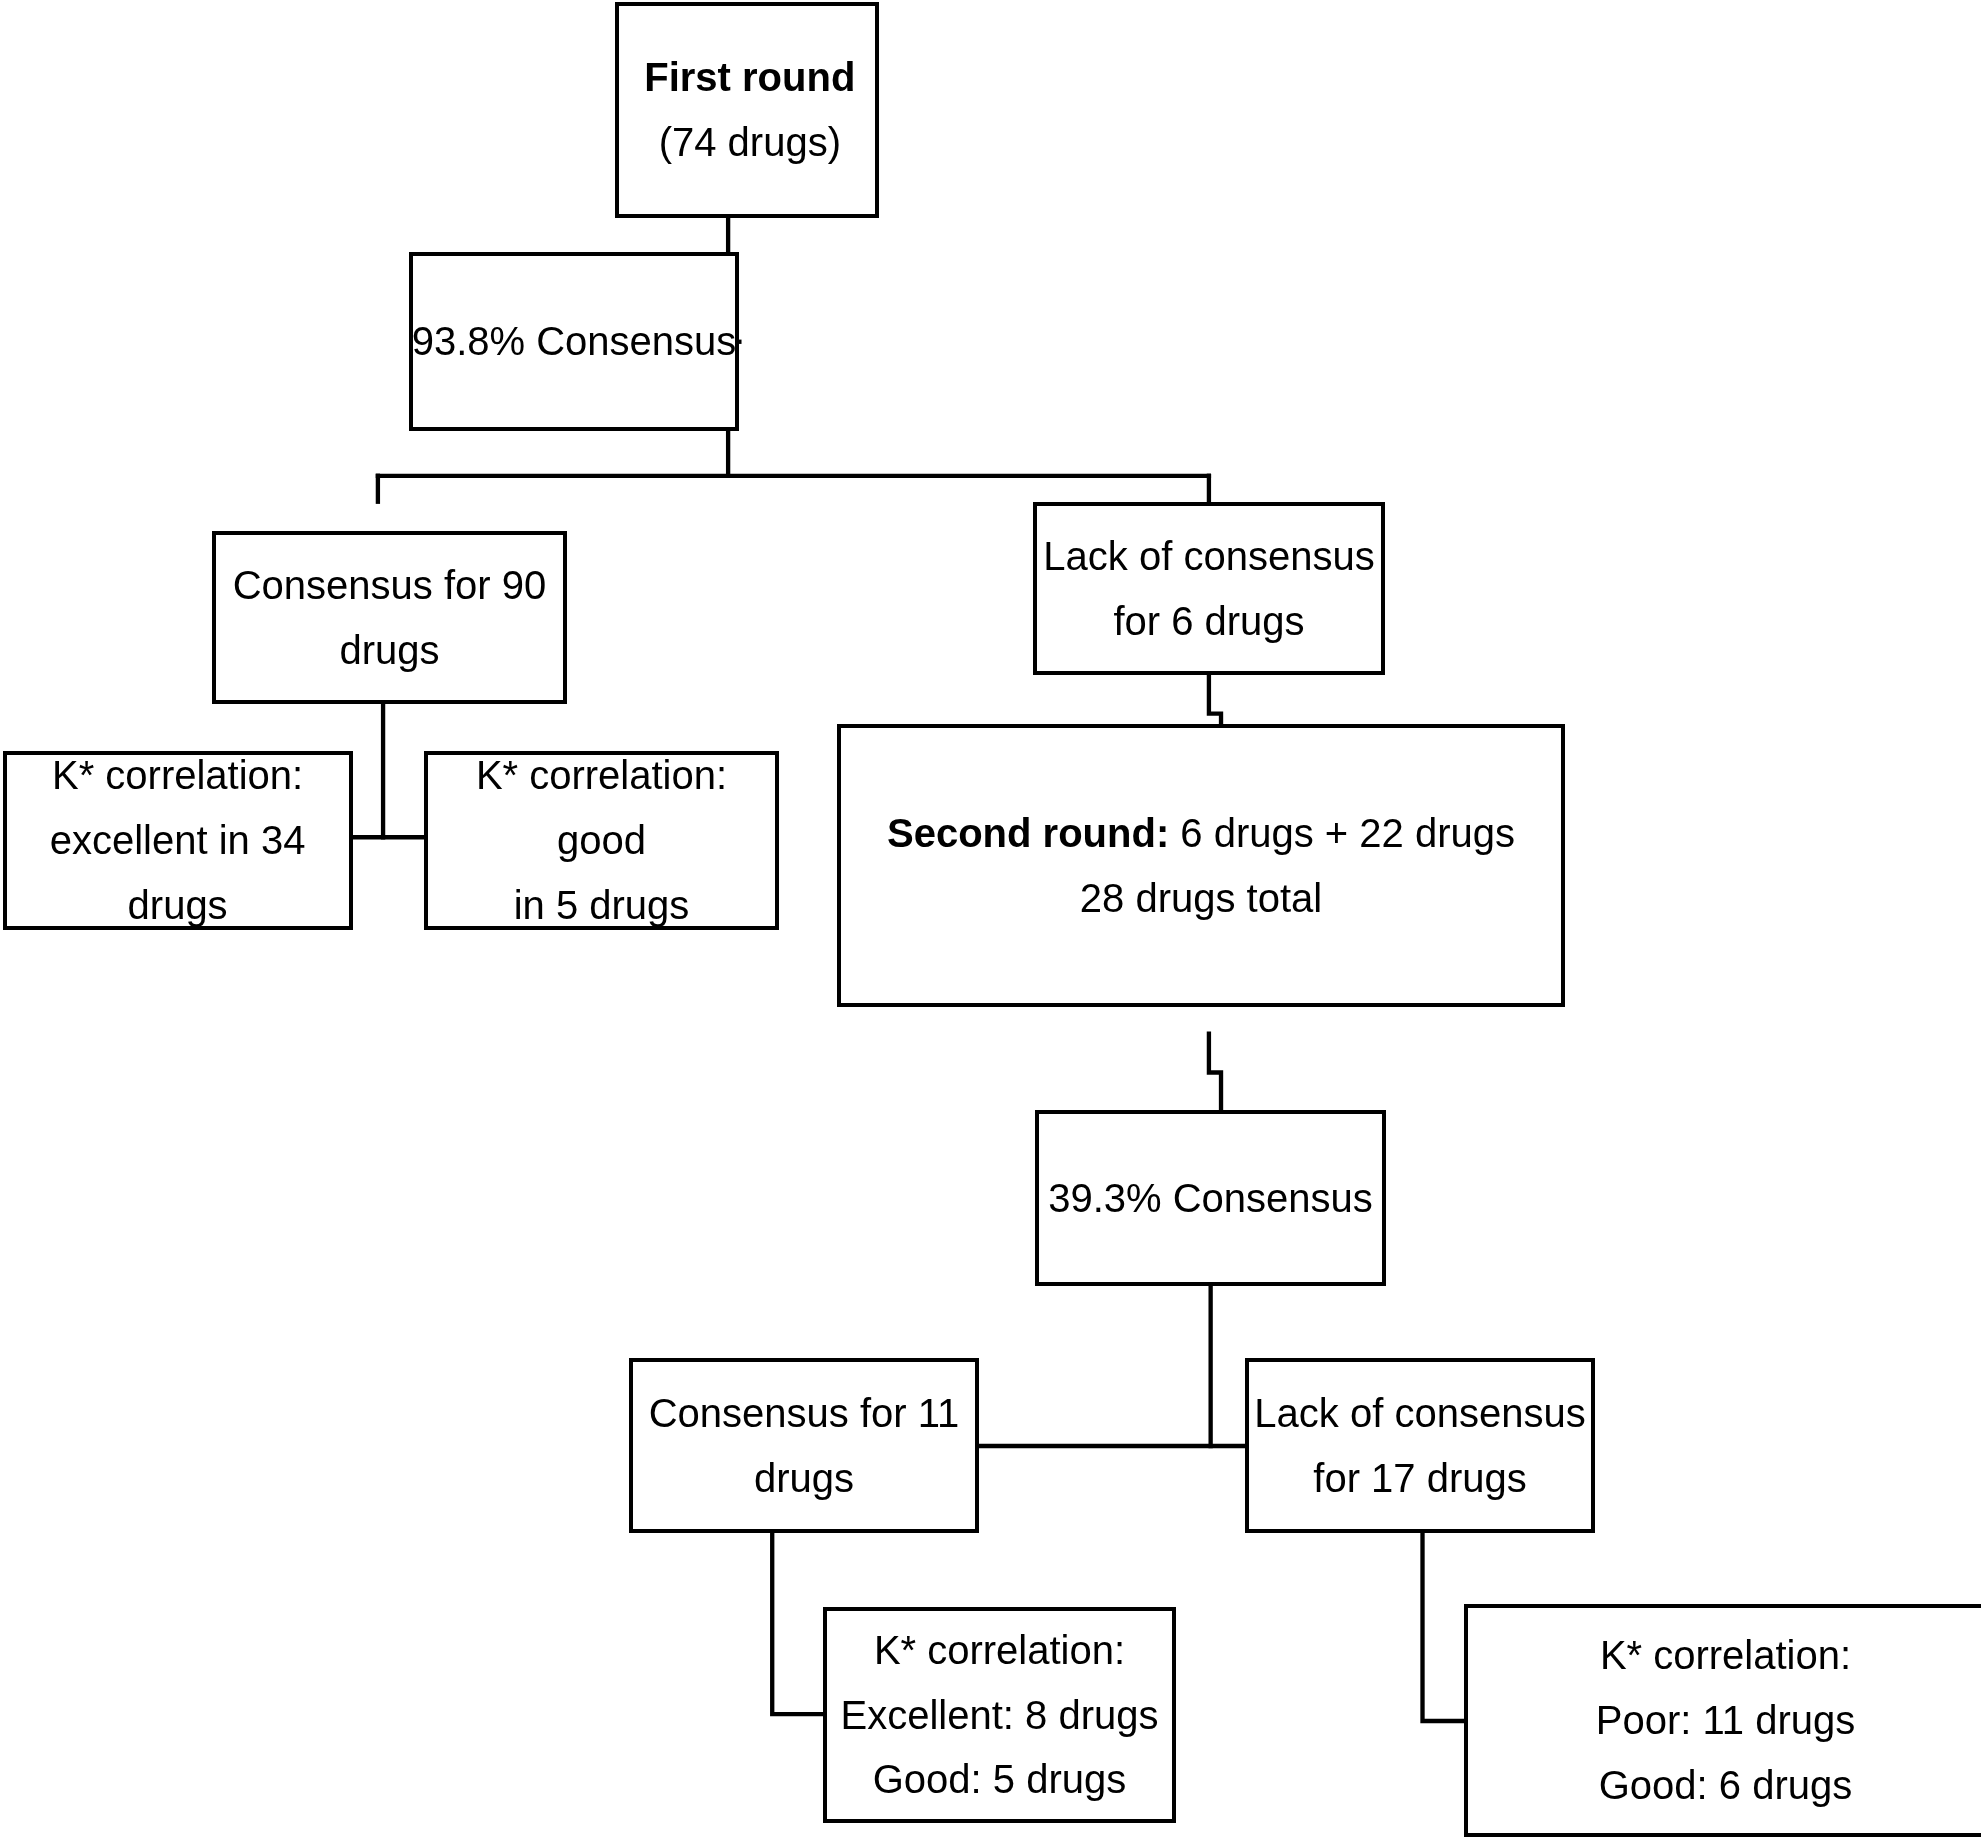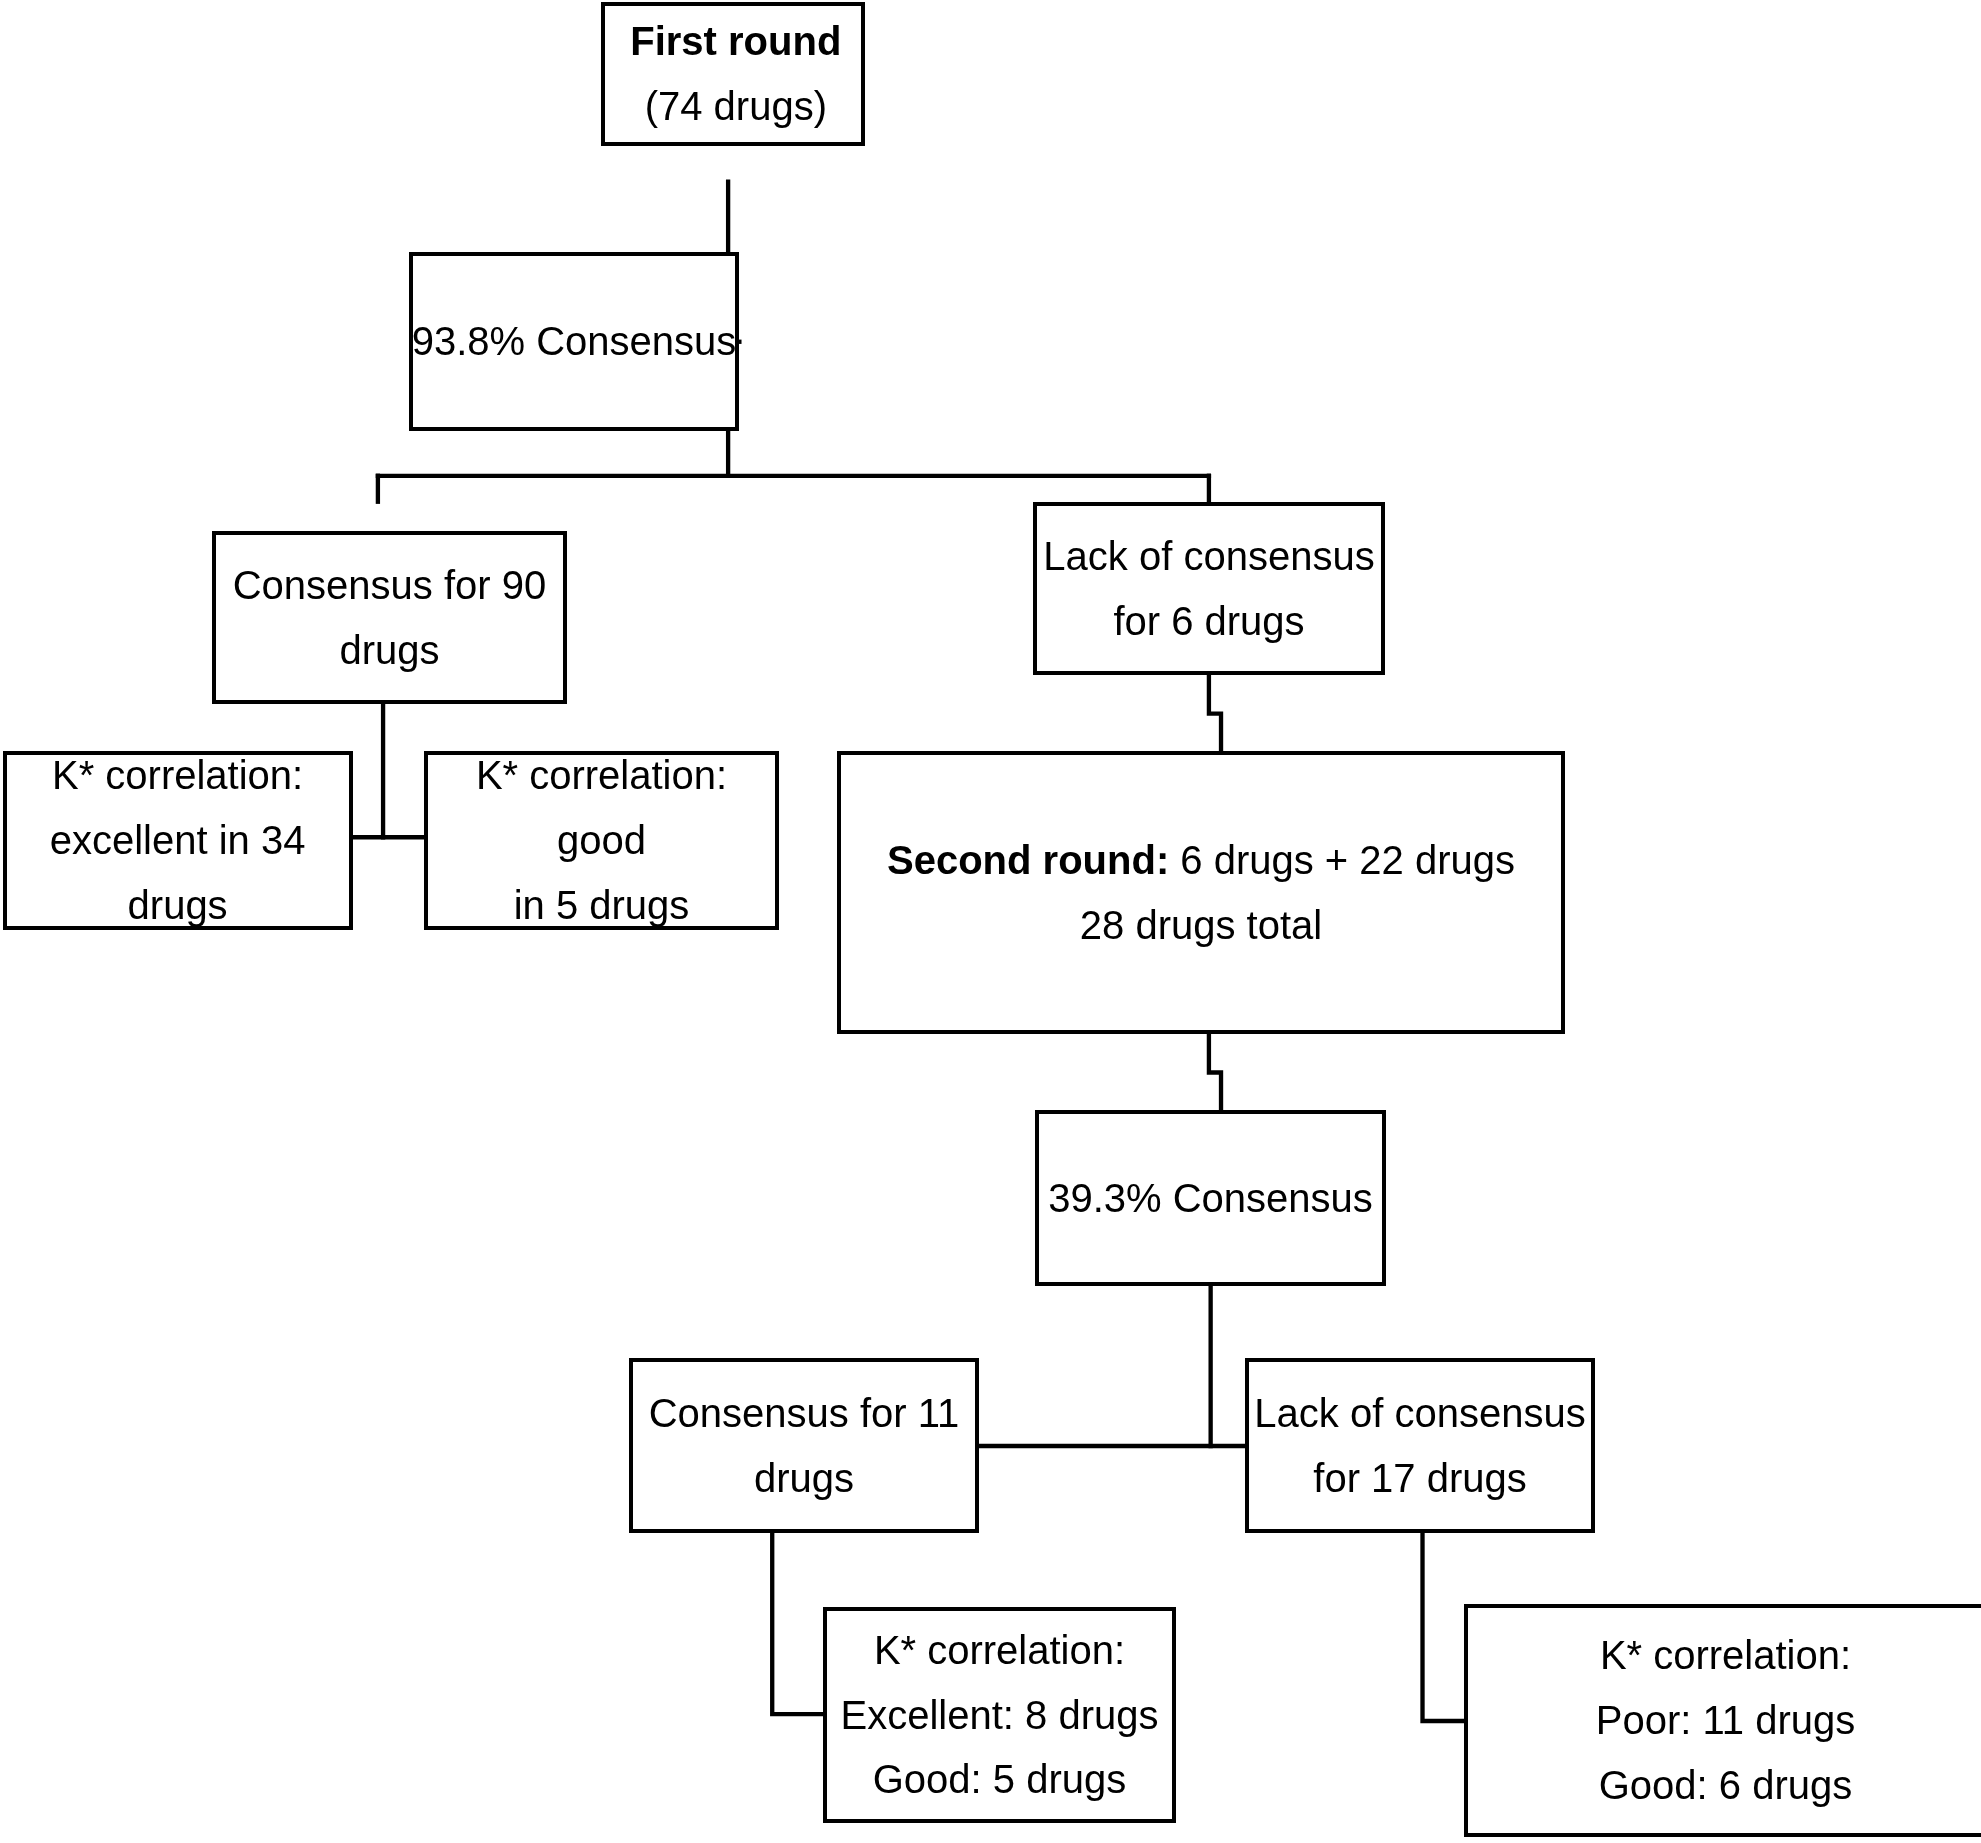--- a/index.html
+++ b/index.html
@@ -43,27 +43,27 @@
     padding: 3.5px 10.4px;
   }
   .node .ln {
     display: block;
     white-space: nowrap;
   }
   .node .strong {
     font-weight: bold;
   }
   
-  #n-first-round   { left: 601px;  top: 1.7px;    width: 264px;  height: 144px; padding-left: 16px; }
+  #n-first-round   { left: 615px;  top: 1.7px;    width: 264px;  height: 216px; padding-left: 16px; }
   #n-r1-pct        { left: 409px;  top: 252px;  width: 330px;  height: 179px; }
   #n-r1-consensus  { left: 212px;  top: 531px;  width: 355px;  height: 173px; }
   #n-r1-lack       { left: 1033px; top: 502px;  width: 352px;  height: 173px; }
   #n-r1-k-exc      { left: 2.6px;    top: 751px;  width: 350px;  height: 179px; }
   #n-r1-k-good     { left: 424px;  top: 751px;  width: 355px;  height: 179px; }
-  #n-second-round  { left: 837px;  top: 751px;  width: 728px;  height: 283px; }
+  #n-second-round  { left: 837px;  top: 724px;  width: 728px;  height: 283px; }
   #n-r2-pct        { left: 1035px; top: 1110px; width: 351px;  height: 176px; }
   #n-r2-consensus  { left: 597px;  top: 1358px; width: 350px;  height: 175px; margin-left: 32px; }
   #n-r2-lack       { left: 1245px; top: 1358px; width: 350px;  height: 175px; }
   #n-r2-k-cons     { left: 823px;  top: 1607px; width: 353px;  height: 216px; }
   #n-r2-k-lack     { left: 1464px; top: 1604px; width: 523px;  height: 233px; }
 </style>
 </head>
 <body>
 
 <div id="stage">

